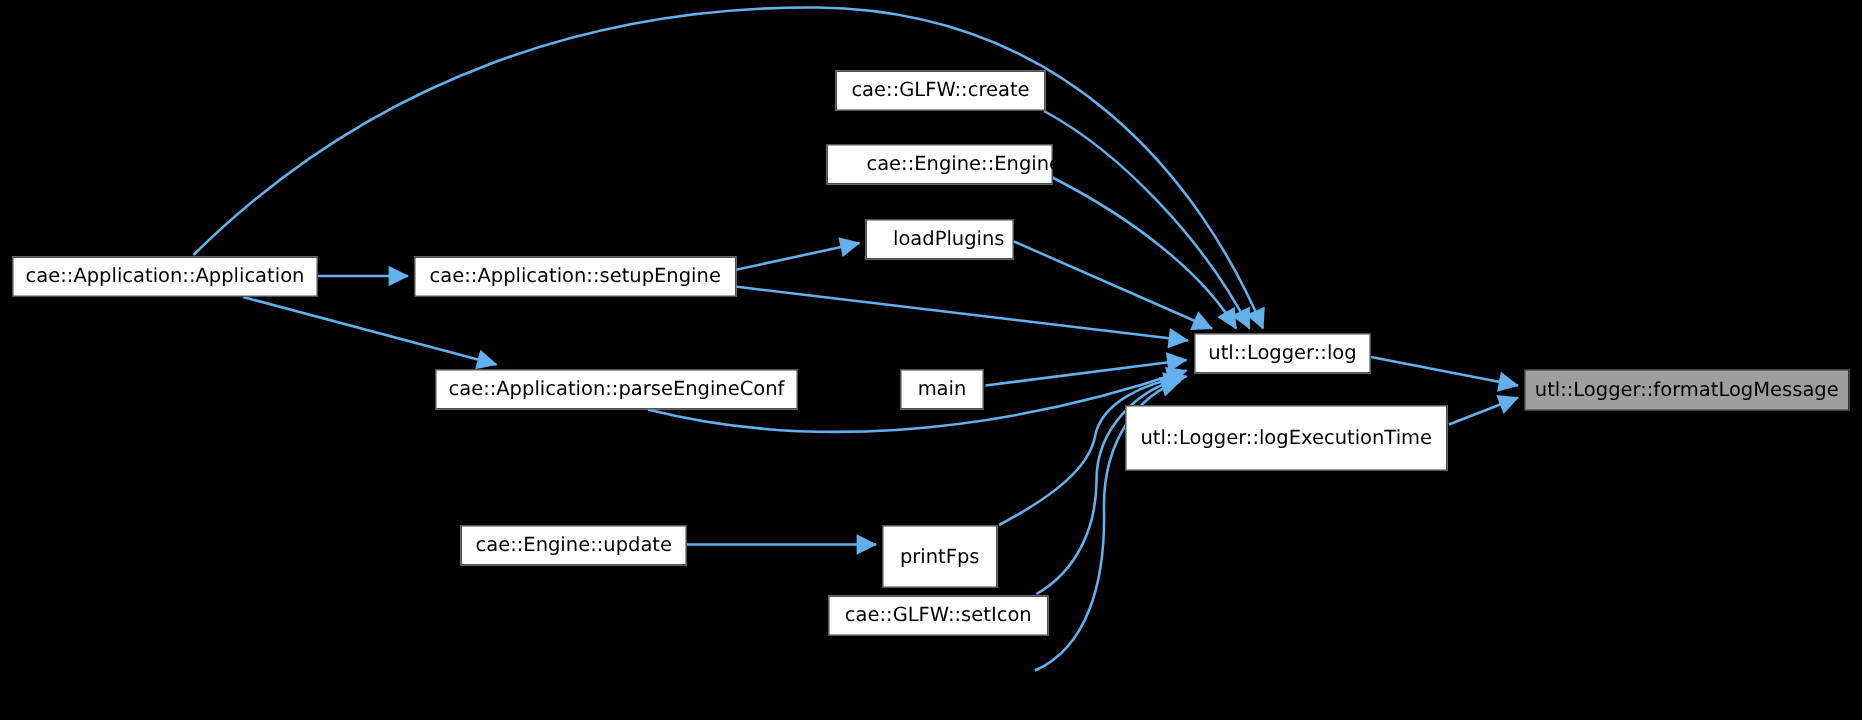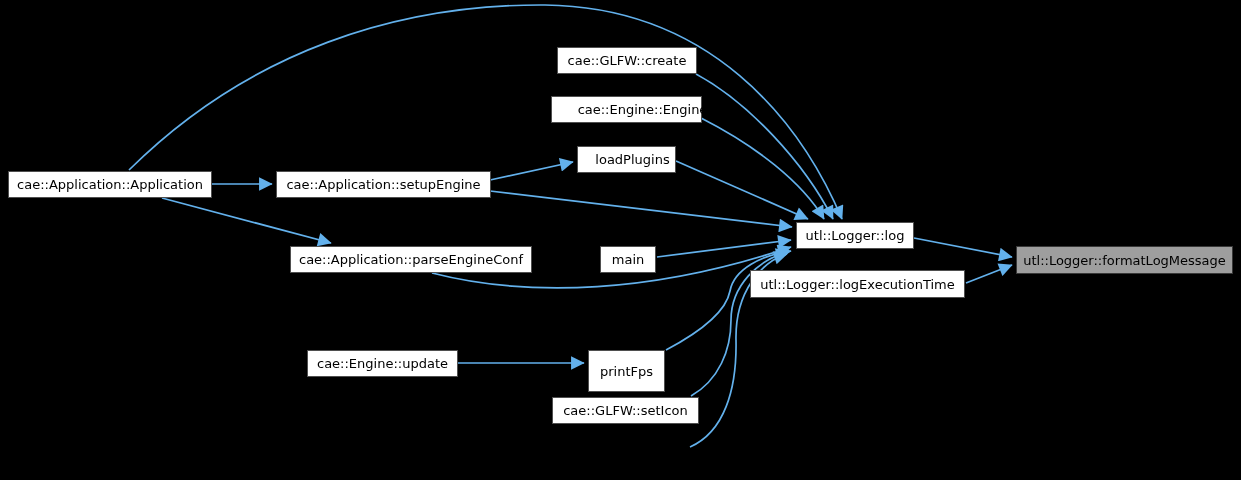--- a/index.html
+++ b/index.html
@@ -38,21 +38,21 @@
   }
   
   #n-app{left:8px;top:171px;width:204px;height:27px;}
   #n-setup-engine{left:264px;top:171px;width:215px;height:27px;margin-left:12px;}
   #n-parse-engine-conf{left:263px;top:246px;width:242px;height:27px;margin-left:27px;}
   #n-glfw-create{left:557px;top:47px;width:140px;height:27px;}
   #n-engine-engine{left:551px;top:96px;width:151px;height:27px;padding-left:32px;}
   #n-load-plugins{left:577px;top:146px;width:99px;height:27px;padding-left:12px;}
   #n-main{left:600px;top:246px;width:56px;height:27px;}
   #n-log{left:796px;top:222px;width:118px;height:27px;}
-  #n-log-execution-time{left:750px;top:270px;width:215px;height:28px;}
+  #n-log-execution-time{left:750px;top:270px;width:215px;height:44px;}
   #n-format-log-message{left:1016px;top:246px;width:217px;height:28px;}
   #n-engine-update{left:307px;top:350px;width:151px;height:27px;}
   #n-print-fps{left:588px;top:350px;width:77px;height:42px;}
   #n-glfw-set-icon{left:552px;top:397px;width:147px;height:27px;}
   #n-engine-stop{left:560px;top:448px;width:133px;height:27px;}
 </style>
 </head>
 <body>
 
 <div class="stage">

